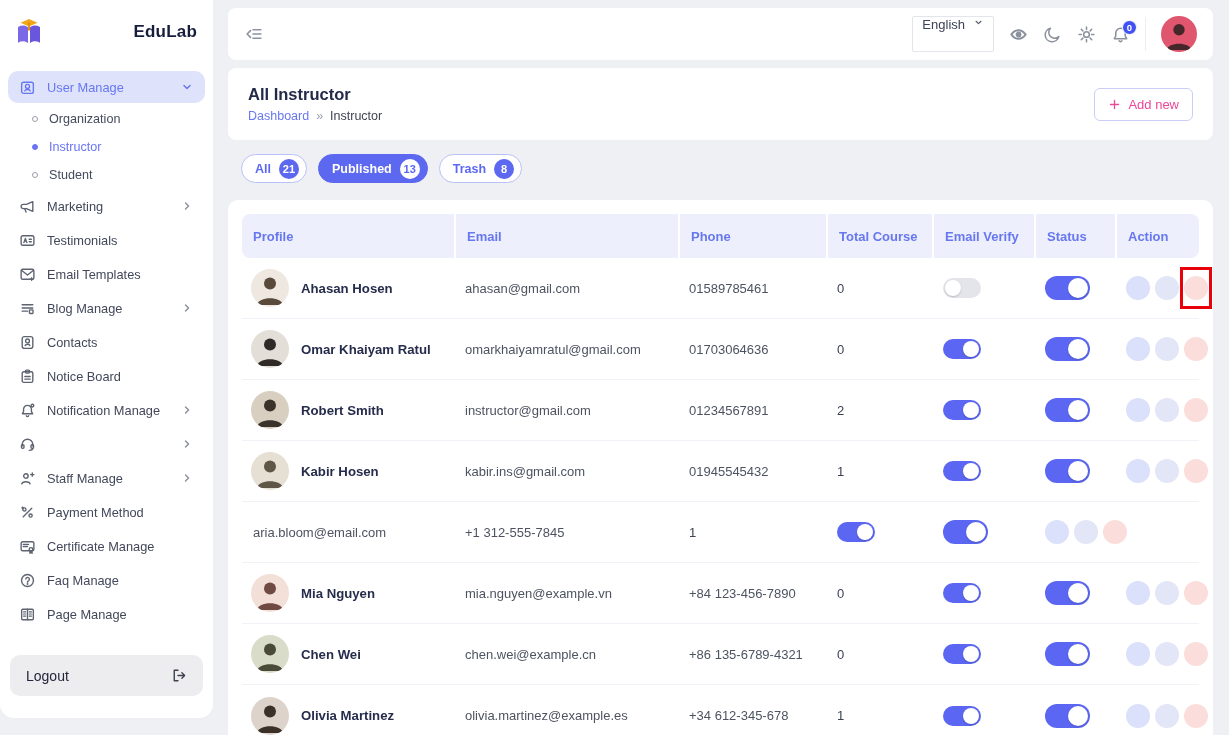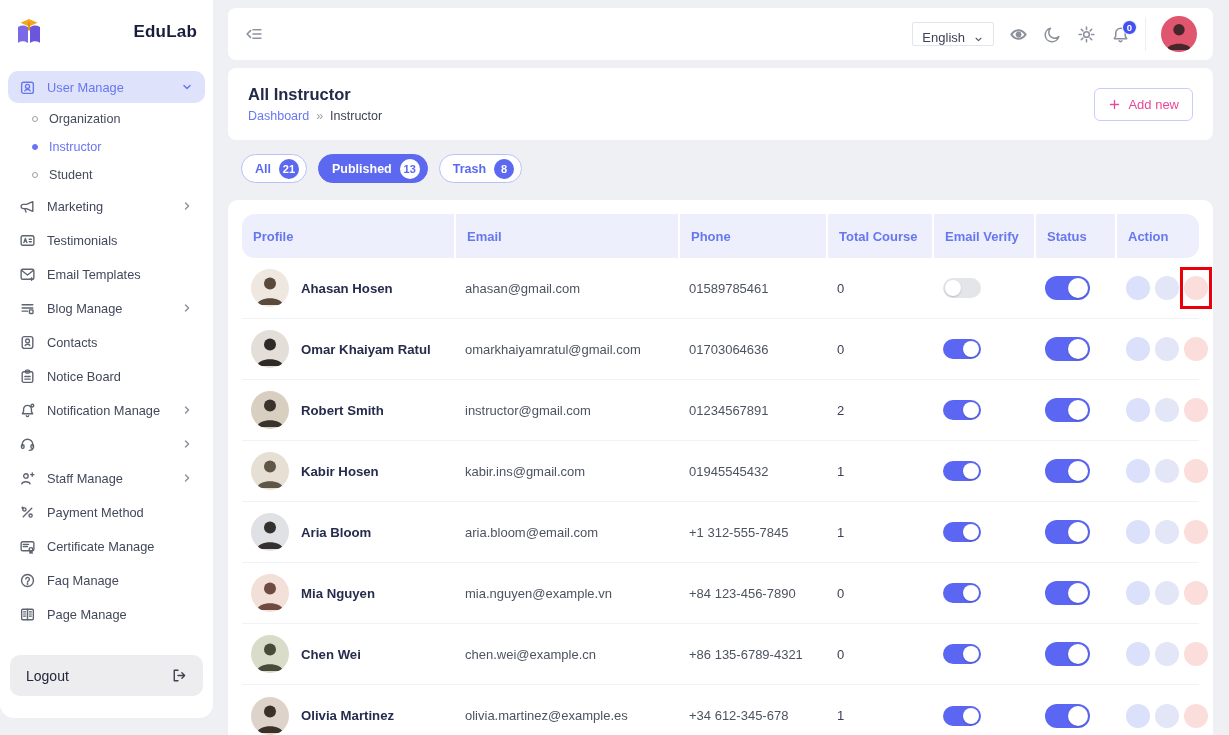--- a/index.html
+++ b/index.html
@@ -60,22 +60,22 @@
   
   .topbar{
     position:absolute; left:228px; top:8px; width:985px; height:52px;
     background:#fff; border-radius:8px;
     display:flex; align-items:center; padding:0 16px;
   }
   .collapse-btn{ width:20px; height:20px; color:#8d93a0; cursor:pointer; display:flex; }
   .collapse-btn svg{ width:20px; height:20px; }
   .top-right{ margin-left:auto; display:flex; align-items:center; gap:15px; }
   .lang-select{
-    display:flex; align-items:flex-end; gap:8px;
-    border:1px solid #e3e5ec; border-radius:2px; height:24px; padding:0 9px;
+    display:flex; align-items:flex-start; gap:8px;
+    border:1px solid #e3e5ec; border-radius:2px; height:36px; padding:0 9px;
     font-size:13px; color:#3c4257; cursor:pointer; background:#fff;
   }
   .lang-select .sel-chev{ width:11px; height:11px; color:#555a66; display:flex;}
   .lang-select .sel-chev svg{ width:11px; height:11px; }
   .top-icon{ width:19px; height:19px; color:#8b919c; cursor:pointer; display:flex; position:relative; }
   .top-icon svg{ width:19px; height:19px; }
   .bell-wrap{ position:relative; }
   .bell-badge{
     position:absolute; top:-5px; right:-7px; min-width:15px; height:15px;
     background:#4152f1; color:#fff; font-size:9.5px; font-weight:700;
@@ -120,21 +120,21 @@
   }
   .pill.active{ background:#5c68f0; border-color:#5c68f0; color:#fff; }
   .pill.active .count{ background:#fff; color:#5c68f0; }
 
   
   .table-card{
     position:absolute; left:228px; top:200px; width:985px; height:575px;
     background:#fff; border-radius:10px; padding:14px;
   }
   .t-grid{ display:grid; grid-template-columns:212px 224px 148px 106px 102px 81px auto; align-items:center; }
-  .t-header{ background:#edeffc; border-radius:13px; height:44px; }
+  .t-header{ background:#edeffc; border-radius:8px; height:44px; }
   .t-header .th{
     font-size:13px; font-weight:700; color:var(--accent-text);
     padding-left:11px; height:100%; display:flex; align-items:center;
     border-left:2px solid #fff;
   }
   .t-header .th:first-child{ border-left:none; }
   .t-row{ height:61px; border-bottom:1px solid #f1f2f8; }
   .t-row:last-child{ border-bottom:none; }
   .td{ padding-left:11px; font-size:13px; color:#4d5361; }
   .td.profile{ display:flex; align-items:center; gap:12px; padding-left:9px; }
@@ -646,30 +646,20 @@
           </span>
       <span class="act-wrap act-del-wrap">
             <button class="act-btn act-delete">
               <span style="display:flex"></span>
             </button>
           </span>
     </div>
   </div>
 
   <div class="t-grid t-row">
-    <div class="td profile">
-      <span class="row-avatar">
-            <svg viewBox="0 0 38 38">
-              <rect width="38" height="38" fill="#dfe1e4"></rect>
-              <circle cx="19" cy="14.5" r="6" fill="#33302e"></circle>
-              <path d="M6 36c1.2-9 24.8-9 26 0z" fill="#33302e"></path>
-            </svg>
-          </span>
-      <span class="name">Aria Bloom</span>
-    </div>
     <div class="td email">aria.bloom@email.com</div>
     <div class="td phone">+1 312-555-7845</div>
     <div class="td course">1</div>
     <div class="td">
       <div class="tgl sm on">
             <div class="knob"></div>
           </div>
     </div>
     <div class="td">
       <div class="tgl lg on">

